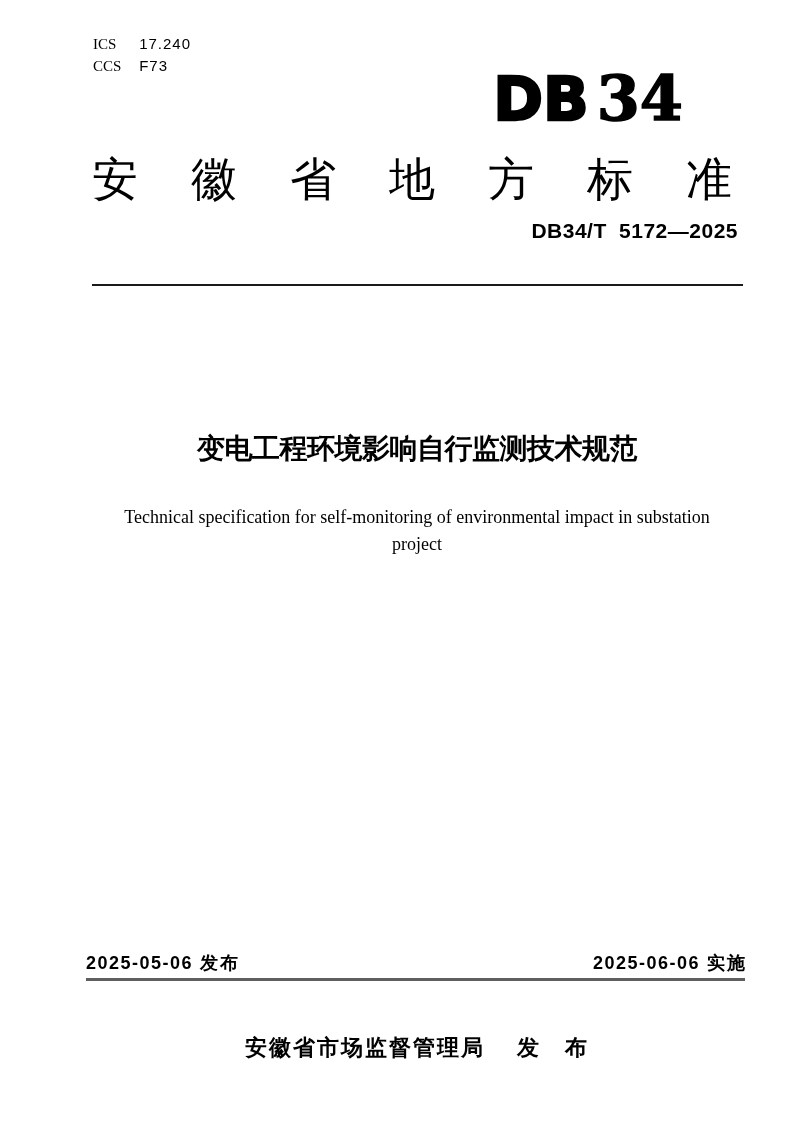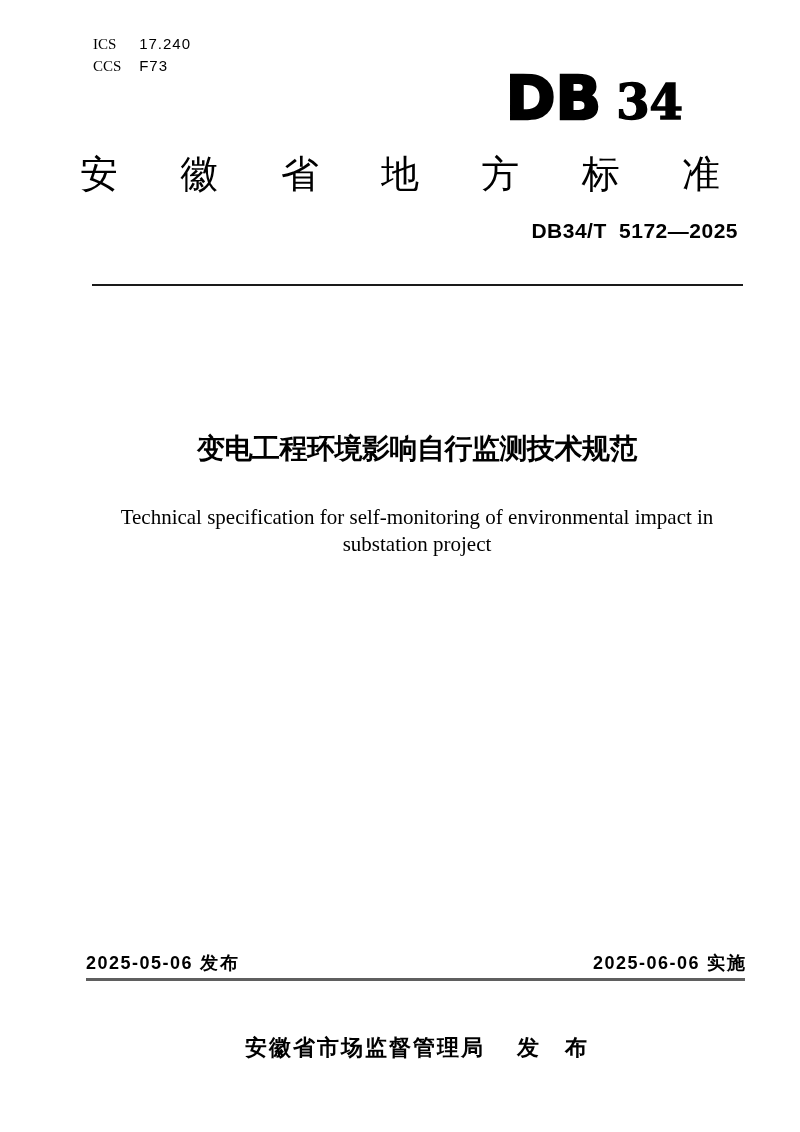--- a/index.html
+++ b/index.html
@@ -45,33 +45,33 @@
   }
   .logo-db {
     font-family: "DejaVu Sans", sans-serif;
     font-size: 60px;
     font-weight: bold;
     -webkit-text-stroke: 2.5px #000;
     letter-spacing: 0px;
   }
   .logo-34 {
     font-family: "DejaVu Serif", "Liberation Serif", serif;
-    font-size: 48px;
+    font-size: 62px;
     font-weight: bold;
     -webkit-text-stroke: 1.5px #000;
-    margin-left: 15px;
+    margin-left: 8px;
   }
 
   
   .std-name {
     position: absolute;
     top: 149px;
-    left: 80px;
+    left: 92px;
     width: 640px;
-    font-size: 38px;
+    font-size: 46px;
     font-weight: 400;
     text-align: justify;
     text-align-last: justify;
     white-space: nowrap;
   }
 
   .std-number {
     position: absolute;
     top: 219px;
     right: 62px;
@@ -103,21 +103,21 @@
     white-space: nowrap;
   }
 
   .title-en {
     position: absolute;
     top: 504px;
     left: 97px;
     width: 640px;
     text-align: center;
     font-family: "Liberation Serif", "DejaVu Serif", serif;
-    font-size: 21px;
+    font-size: 18px;
     line-height: 27px;
   }
   .title-en .inner {
     display: inline-block;
     max-width: 632px;
   }
 
   
   .dates {
     position: absolute;

